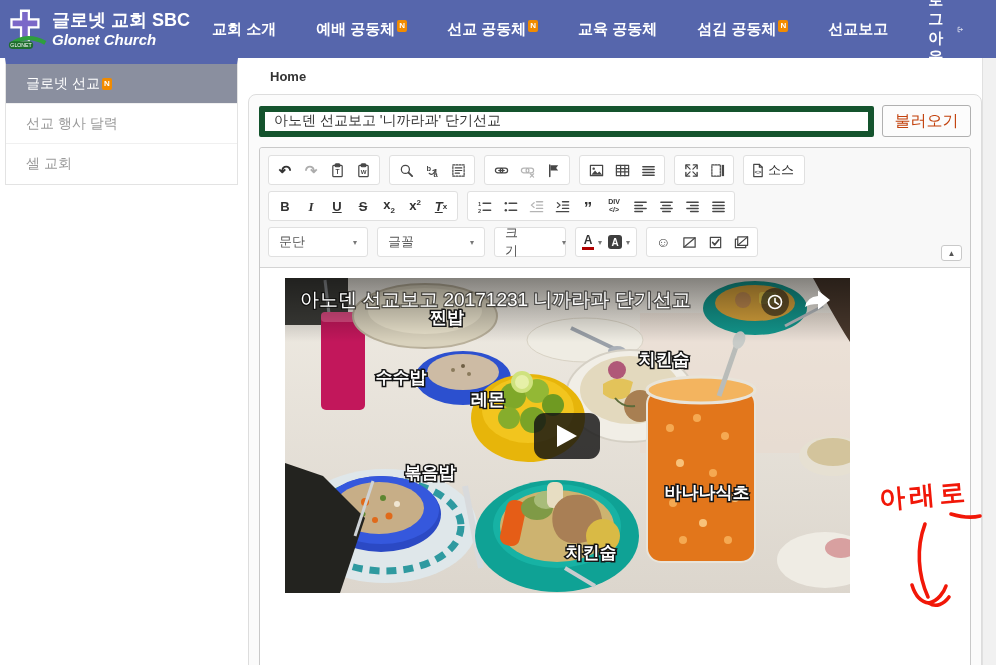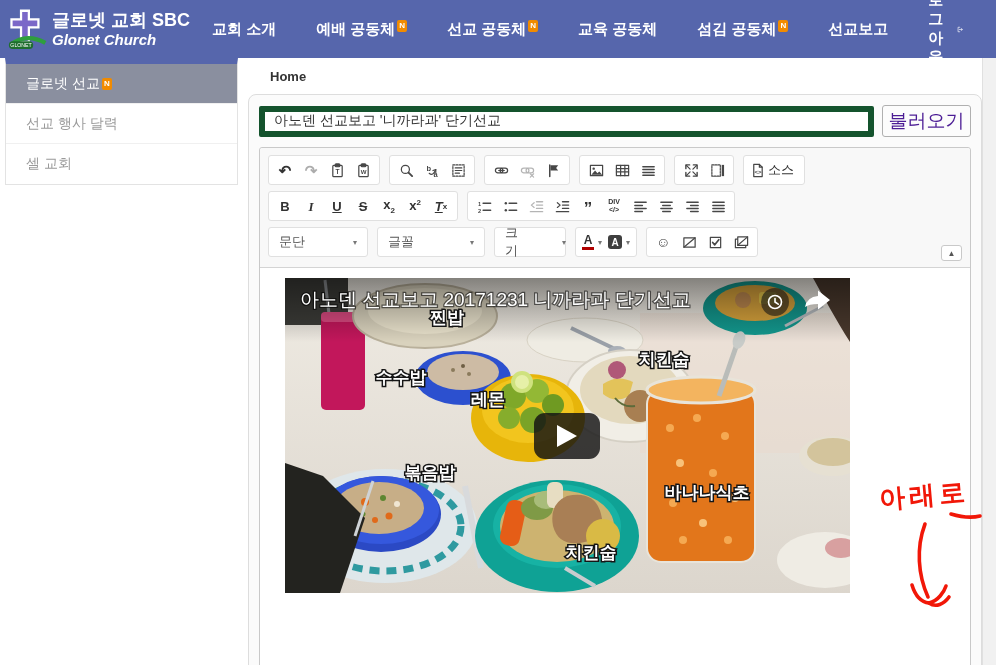--- a/index.html
+++ b/index.html
@@ -35,21 +35,21 @@
   
   .breadcrumb { position:absolute; left:270px; top:69px; font-size:13px;
     font-weight:600; color:#333; cursor:pointer; }
   .panel { position:absolute; left:248px; top:94px; width:734px; height:585px;
     background:#fbfbfb; border:1px solid #ddd; border-radius:8px; padding:10px; }
   .inputrow { display:flex; align-items:center; }
   .title-input { flex:1; height:31px; border:6px solid #14532d; border-radius:2px;
     background:#fff; padding:0 9px; font-size:14px; color:#333;
     font-family:"Liberation Sans",sans-serif; }
   .load-btn { margin-left:8px; width:89px; height:32px; background:#fcfcfc;
-    border:1px solid #b0b0b0; border-radius:3px; font-size:19px; color:#4c1d95;
+    border:1px solid #b0b0b0; border-radius:3px; font-size:16px; color:#c2410c;
     cursor:pointer; font-family:"Liberation Sans",sans-serif; }
 
   
   .editor { margin-top:10px; border:1px solid #c9c9c9; border-radius:3px; background:#fff; }
   .toolbar { background:#f8f8f8; padding:7px 8px 4px 8px; border-bottom:1px solid #d4d4d4;
     border-radius:3px 3px 0 0; position:relative; }
   .trow { display:flex; align-items:center; margin-bottom:6px; }
   .tgroup { display:flex; align-items:center; background:#fff; border:1px solid #e0e0e0;
     border-radius:3px; padding:2px 3px; margin-right:9px; }
   .tbtn { min-width:26px; height:24px; display:flex; align-items:center; justify-content:center;

